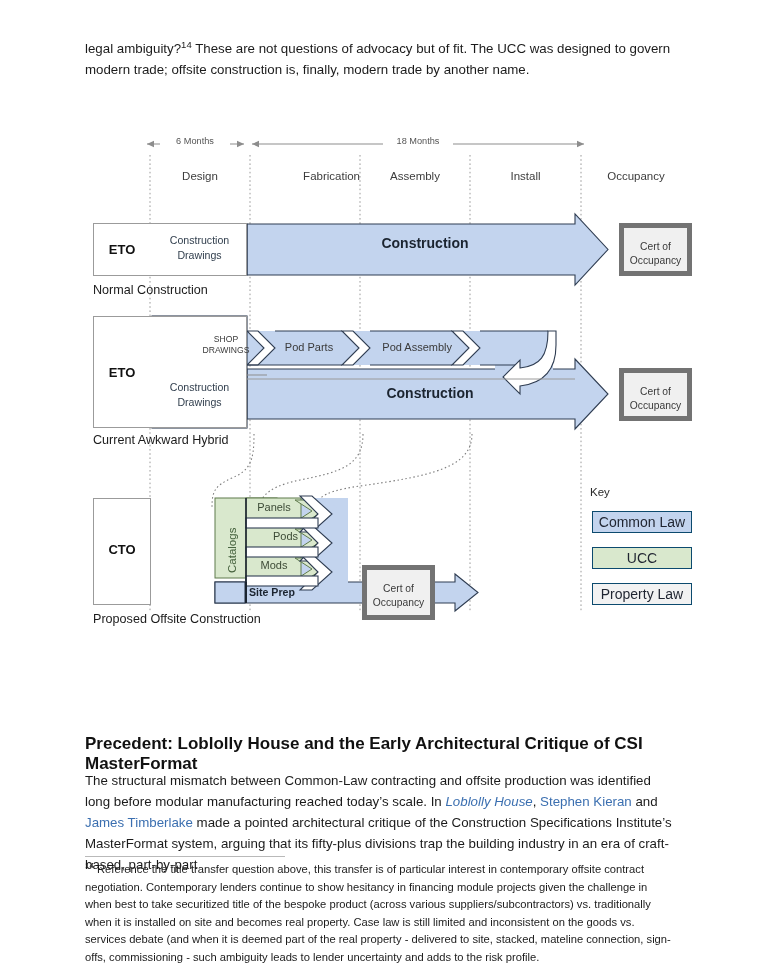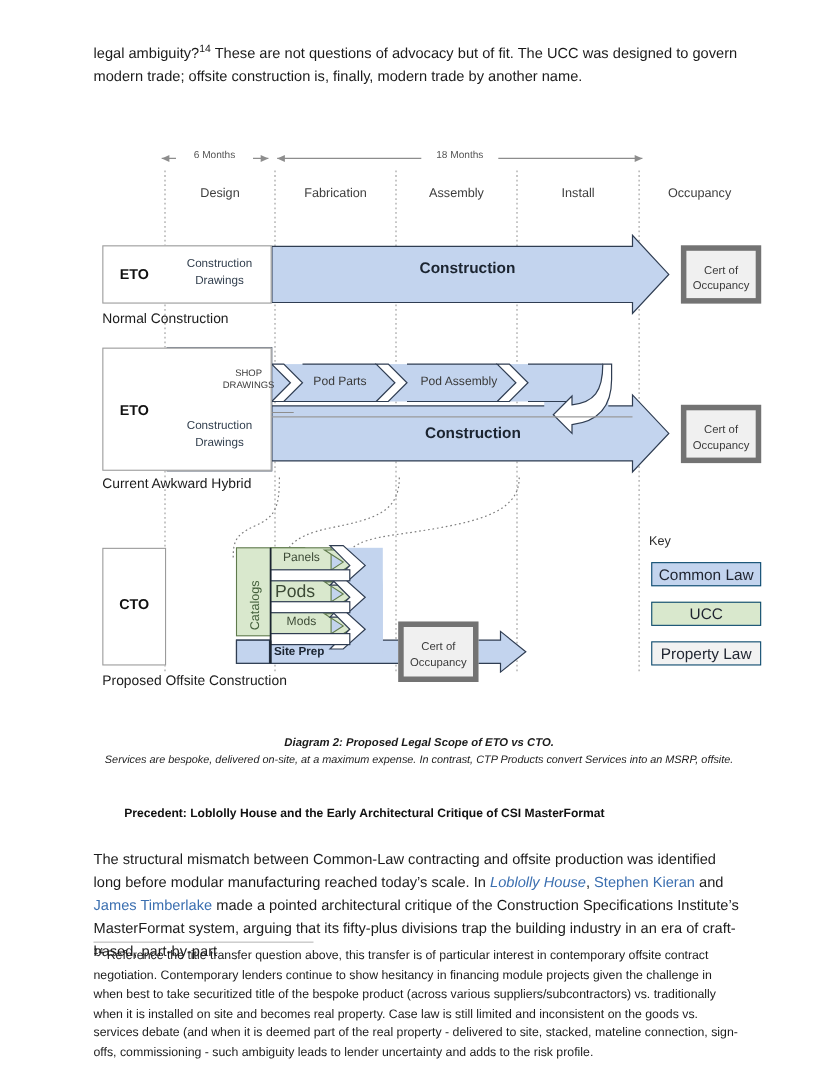--- a/index.html
+++ b/index.html
@@ -7,21 +7,21 @@
   .page{
     position:relative;width:762px;height:980px;background:#ffffff;
     margin:0 auto;overflow:hidden;
   }
   .para{
     position:absolute;font-size:13.3px;line-height:21px;color:#1b1b1b;
     text-align:left;
   }
   .para sup{font-size:9.5px;vertical-align:super;line-height:0;}
   .heading{
-    position:absolute;font-size:11px;font-weight:bold;color:#111;margin-left:28px;
+    position:absolute;font-size:17px;font-weight:bold;color:#111;
   }
   .lnk{color:#3b6fb0;}
   .lnk-i{color:#3b6fb0;font-style:italic;}
   .caption{
     position:absolute;width:100%;text-align:center;font-size:10.3px;
     font-style:italic;color:#1b1b1b;line-height:16px;font-weight:bold;
   }
   .caption .sub{font-weight:normal;font-size:9.9px;}
   .fn{
     position:absolute;font-size:11.2px;line-height:17.5px;color:#1b1b1b;
@@ -182,21 +182,21 @@
       <line x1="246" y1="582" x2="246" y2="603" stroke="#1b2430" stroke-width="2"></line>
 
       <line x1="246" y1="498" x2="246" y2="582" stroke="#1b2430" stroke-width="1.6"></line>
     </g>
   </svg>
 
   <div class="spanlbl" style="left:160px;top:136px;width:70px;background:#fff;">6 Months</div>
   <div class="spanlbl" style="left:383px;top:136px;width:70px;background:#fff;">18 Months</div>
 
   <div class="colhead" style="left:150px;top:170px;width:100px;">Design</div>
-  <div class="colhead" style="left:250px;top:170px;width:110px;">Fabrication</div>
+  <div class="colhead" style="left:250px;top:170px;width:110px;text-align:right;">Fabrication</div>
   <div class="colhead" style="left:360px;top:170px;width:110px;">Assembly</div>
   <div class="colhead" style="left:470px;top:170px;width:111px;">Install</div>
   <div class="colhead" style="left:581px;top:170px;width:110px;">Occupancy</div>
 
   <div class="rowbox" style="left:93px;top:223px;width:154px;height:53px;"></div>
   <div class="rowlabel" style="left:93px;top:242px;width:58px;">ETO</div>
   <div style="position:absolute;left:152px;top:233px;width:95px;text-align:center;font-size:10.6px;line-height:14.5px;color:#33404f;">
     <div>Construction</div>
     <div>Drawings</div>
   </div>
@@ -223,44 +223,40 @@
   <div class="certbox" style="left:619px;top:368px;width:73px;height:53px;padding-top:12px;">
     <div>Cert of</div>
     <div>Occupancy</div>
   </div>
   <div class="rowcaption" style="left:93px;top:433px;">Current Awkward Hybrid</div>
 
   <div class="rowbox" style="left:93px;top:498px;width:58px;height:107px;"></div>
   <div class="rowlabel" style="left:93px;top:542px;width:58px;">CTO</div>
   <div class="catlabel" style="left:226px;top:573px;">Catalogs</div>
   <div style="position:absolute;left:250px;top:501px;width:48px;text-align:center;font-size:11px;color:#3c4a36;">Panels</div>
-  <div style="position:absolute;left:250px;top:530px;width:48px;text-align:left;font-size:16px;color:#3c4a36;">Pods</div>
+  <div style="position:absolute;left:250px;top:530px;width:48px;text-align:right;font-size:11px;color:#3c4a36;">Pods</div>
   <div style="position:absolute;left:250px;top:559px;width:48px;text-align:center;font-size:11px;color:#3c4a36;">Mods</div>
   <div class="boldlab" style="position:absolute;left:249px;top:586px;width:60px;text-align:left;">Site Prep</div>
   <div class="certbox" style="left:362px;top:565px;width:73px;height:55px;padding-top:12px;">
     <div>Cert of</div>
     <div>Occupancy</div>
   </div>
   <div class="rowcaption" style="left:93px;top:612px;">Proposed Offsite Construction</div>
 
   <div class="keytitle" style="left:590px;top:486px;">Key</div>
   <div class="keybox" style="left:592px;top:511px;width:100px;background:#c3d4ee;">
     <span>Common Law</span>
   </div>
   <div class="keybox" style="left:592px;top:547px;width:100px;background:#d9e8cd;">
     <span>UCC</span>
   </div>
   <div class="keybox" style="left:592px;top:583px;width:100px;background:#f2f2f2;">
     <span>Property Law</span>
   </div>
 
-  <div class="caption" style="left:0;top:668px;">
-    <div>Diagram 2: Proposed Legal Scope of ETO vs CTO.</div>
-    <div class="sub">Services are bespoke, delivered on-site, at a maximum expense. In contrast, CTP Products convert Services into an MSRP, offsite.</div>
-  </div>
 
   <div class="heading" style="left:85px;top:734px;width:600px;">Precedent: Loblolly House and the Early Architectural Critique of CSI MasterFormat</div>
 
   <div class="para" style="left:85px;top:770px;width:592px;">
     <span>The structural mismatch between Common-Law contracting and offsite production was identified long before modular manufacturing reached today’s scale. In </span><span class="lnk-i">Loblolly House</span><span>, </span><span class="lnk">Stephen Kieran</span><span> and </span><span class="lnk">James Timberlake</span><span> made a pointed architectural critique of the Construction Specifications Institute’s MasterFormat system, arguing that its fifty-plus divisions trap the building industry in an era of craft-based, part-by-part</span>
   </div>
 
   <div class="fnrule" style="left:85px;top:856px;width:200px;"></div>
   <div class="fn" style="left:85px;top:861px;width:592px;">
     <sup>14</sup><span> Reference the title transfer question above, this transfer is of particular interest in contemporary offsite contract negotiation. Contemporary lenders continue to show hesitancy in financing module projects given the challenge in when best to take securitized title of the bespoke product (across various suppliers/subcontractors) vs. traditionally when it is installed on site and becomes real property. Case law is still limited and inconsistent on the goods vs. services debate (and when it is deemed part of the real property - delivered to site, stacked, mateline connection, sign-offs, commissioning - such ambiguity leads to lender uncertainty and adds to the risk profile.</span>

